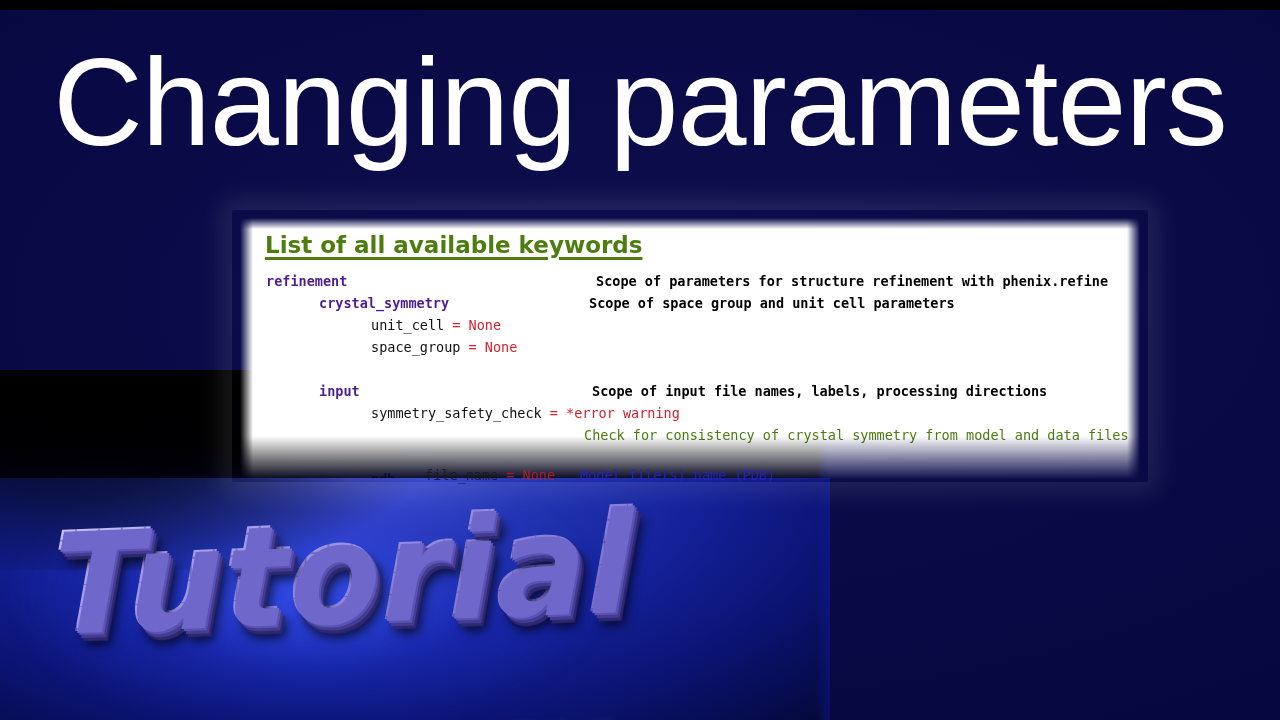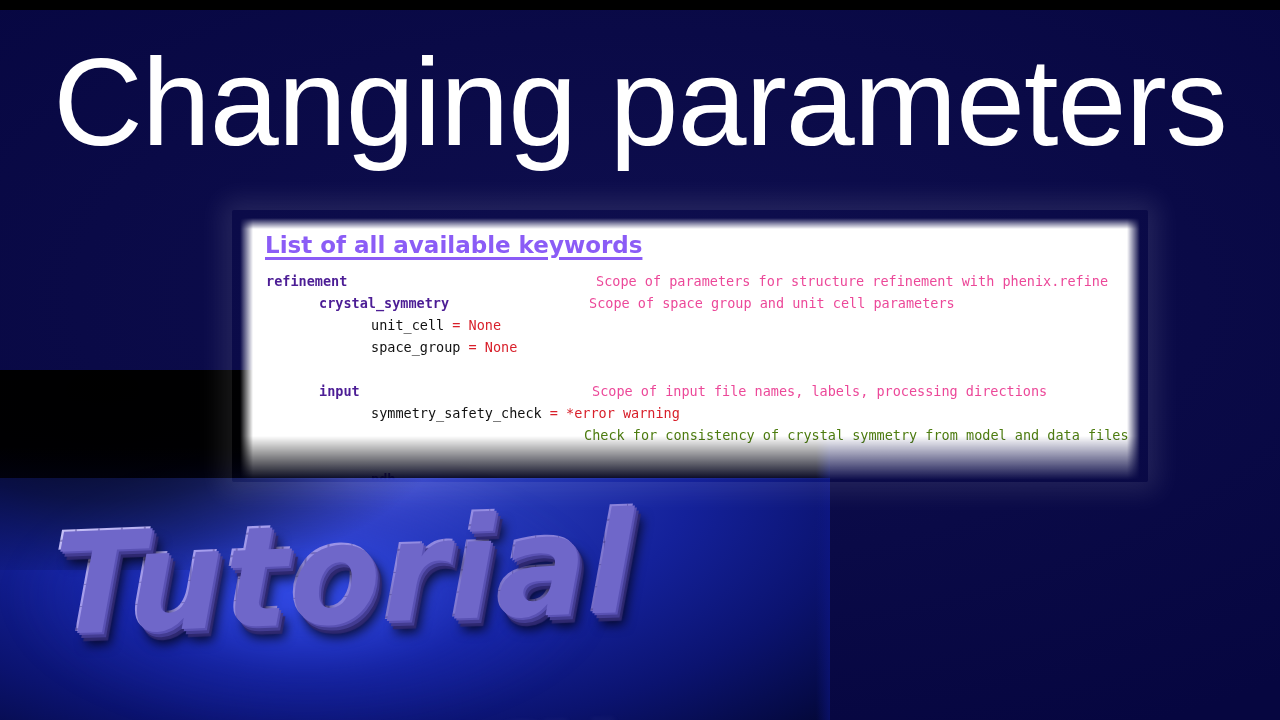--- a/index.html
+++ b/index.html
@@ -162,21 +162,21 @@
       linear-gradient(to bottom, rgba(0,0,0,0) 0px, #000 11px, #000 calc(100% - 44px), rgba(0,0,0,0) 100%);
     mask-composite: intersect;
   }
   .panel-heading {
     position: absolute;
     left: 25px;
     top: 14px;
     font-family: "DejaVu Sans", sans-serif;
     font-weight: 700;
     font-size: 23px;
-    color: #8b5cf6;
+    color: #4d7c0f;
     text-decoration: underline;
     text-underline-offset: 4px;
     text-decoration-thickness: 2.5px;
     white-space: nowrap;
   }
   .code {
     position: absolute;
     left: 0;
     top: 52px;
     right: 0;
@@ -204,22 +204,22 @@
   }
   .code .val {
     color: #d81f2a;
     font-weight: 400;
   }
   .code .eq {
     color: #d81f2a;
   }
   .code .desc-b {
     position: absolute;
-    color: #ec4899;
-    font-weight: 400;
+    color: #000000;
+    font-weight: 700;
     white-space: pre;
   }
   .code .desc {
     position: absolute;
     color: #4d7c0f;
     font-weight: 400;
     white-space: pre;
   }
 
   
@@ -271,14 +271,15 @@
     <div class="tut-right-edge"></div>
   </div>
 
   <div class="panel-glow"></div>
 
   <div class="panel">
     <div class="panel-heading">List of all available keywords</div>
     <div class="code" id="code-block"><div class="row"><span class="kw" style="left: 26px;">refinement</span><span class="desc-b" style="left: 356px;">Scope of parameters for structure refinement with phenix.refine</span></div><div class="row"><span class="kw" style="left: 79px;">crystal_symmetry</span><span class="desc-b" style="left: 349px;">Scope of space group and unit cell parameters</span></div><div class="row"><span class="param" style="left: 131px;"><span>unit_cell</span><span class="eq"> = </span><span class="val">None</span></span></div><div class="row"><span class="param" style="left: 131px;"><span>space_group</span><span class="eq"> = </span><span class="val">None</span></span></div><div class="row"></div><div class="row"><span class="kw" style="left: 79px;">input</span><span class="desc-b" style="left: 352px;">Scope of input file names, labels, processing directions</span></div><div class="row"><span class="param" style="left: 131px;"><span>symmetry_safety_check</span><span class="eq"> = </span><span class="val">*error warning</span></span></div><div class="row"><span class="desc" style="left: 344px;">Check for consistency of crystal symmetry from model and data files</span></div><div class="row"></div><div class="row"><span class="kw" style="left: 131px;">pdb</span></div></div>
   </div>
 
+  <div class="bleed-line" id="bleed-line"><span class="seg" style="left: 185px; color: rgb(26, 26, 26);"><span>file_name</span><span style="color: rgb(184, 31, 42);"> = </span><span style="color: rgb(184, 31, 42);">None</span></span><span class="seg" style="left: 340px; color: rgb(36, 36, 200);">Model file(s) name (PDB)</span></div>
 
 </div>
 
 </body></html>

